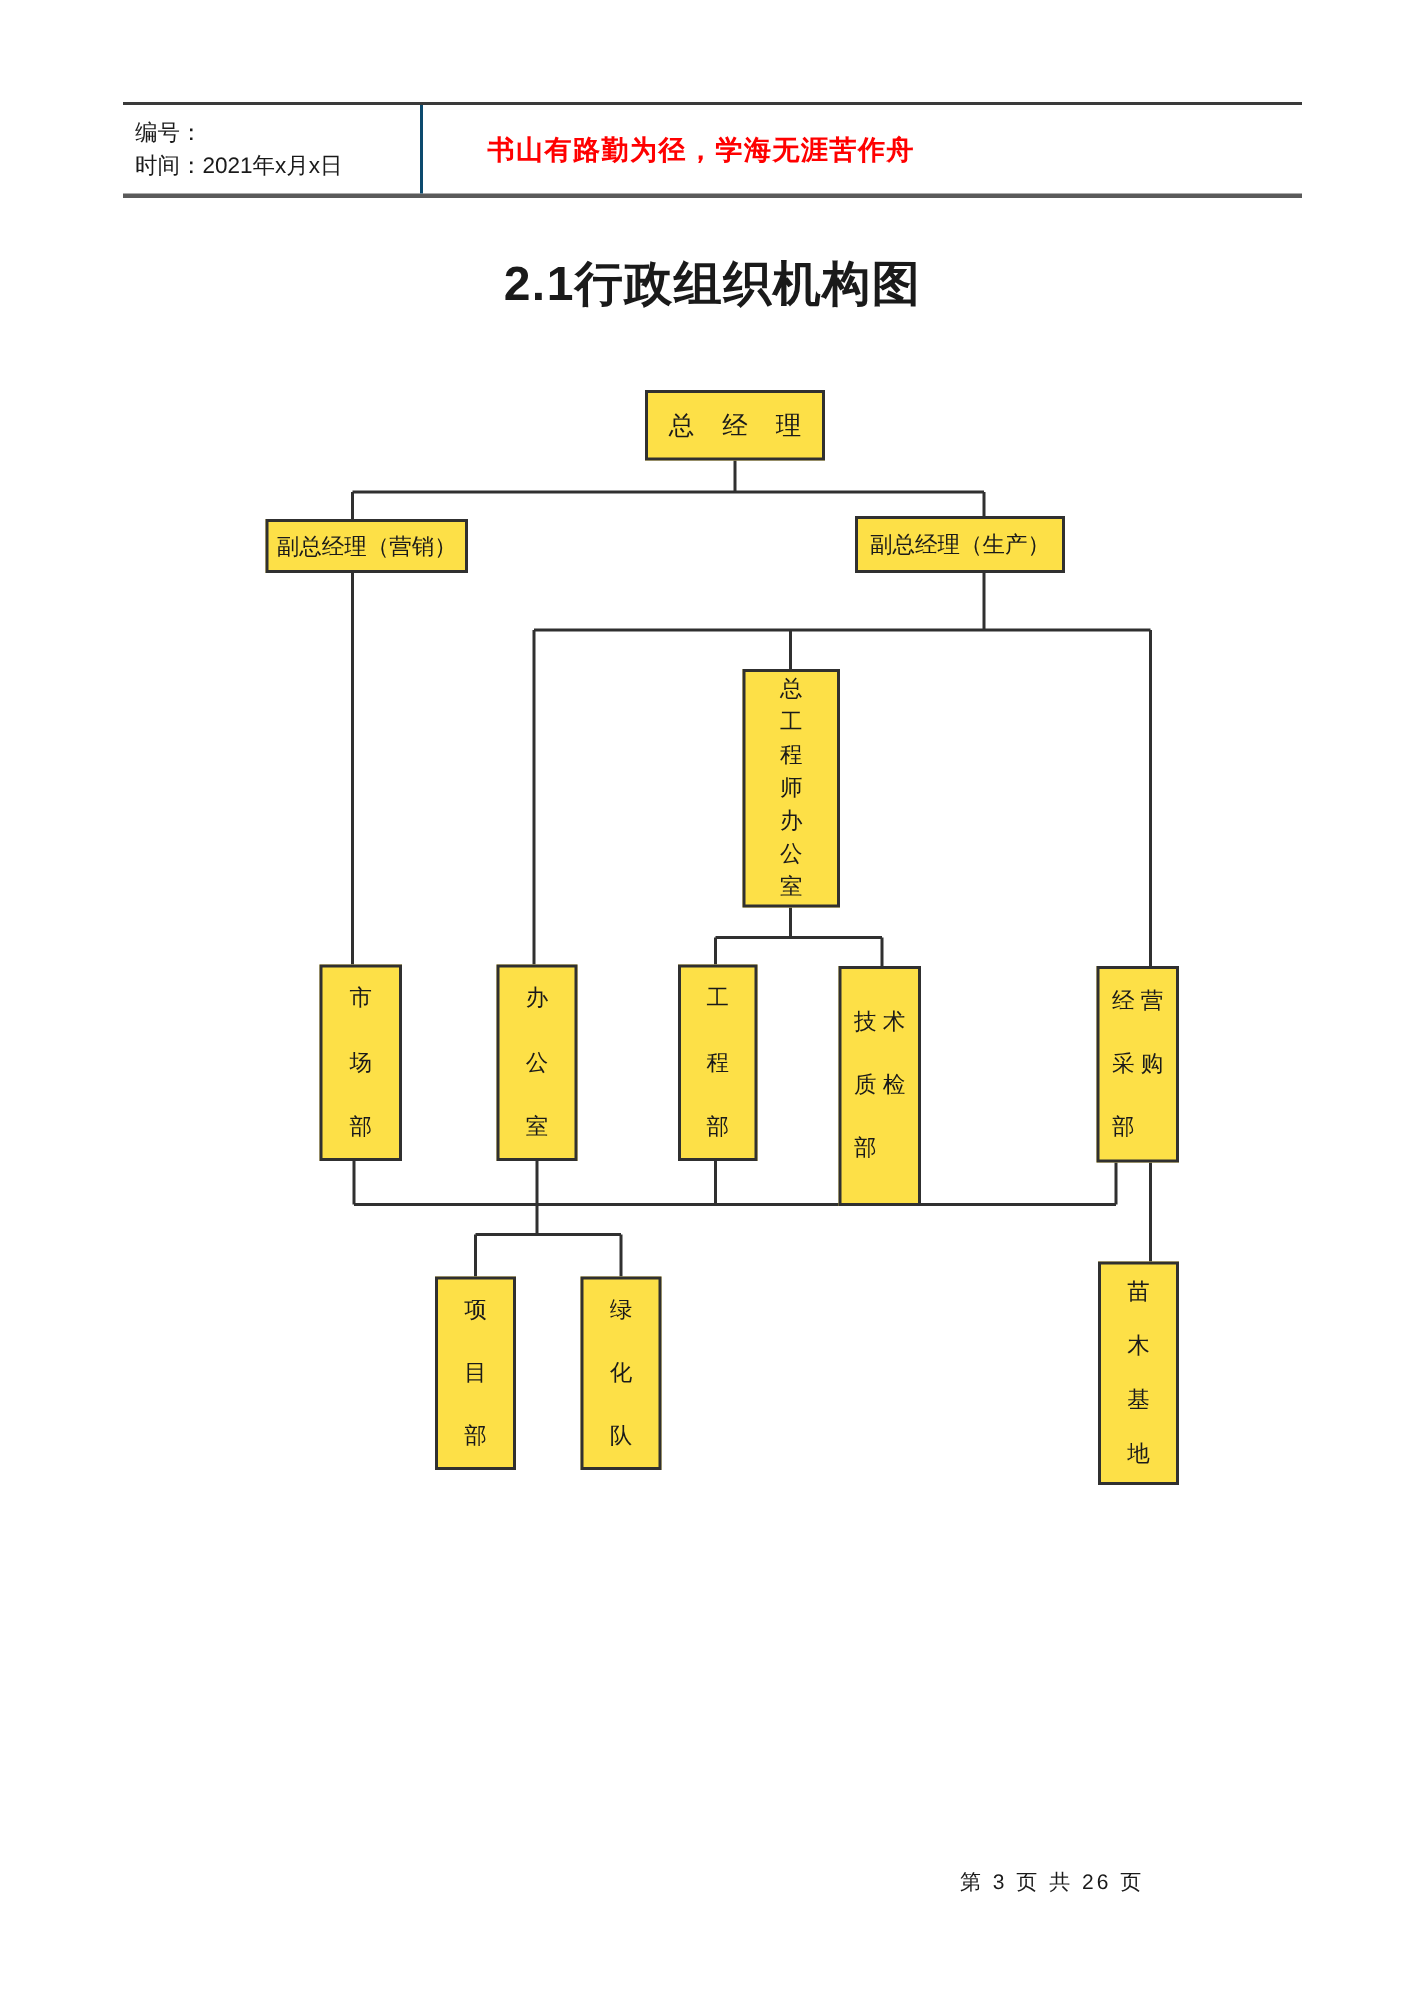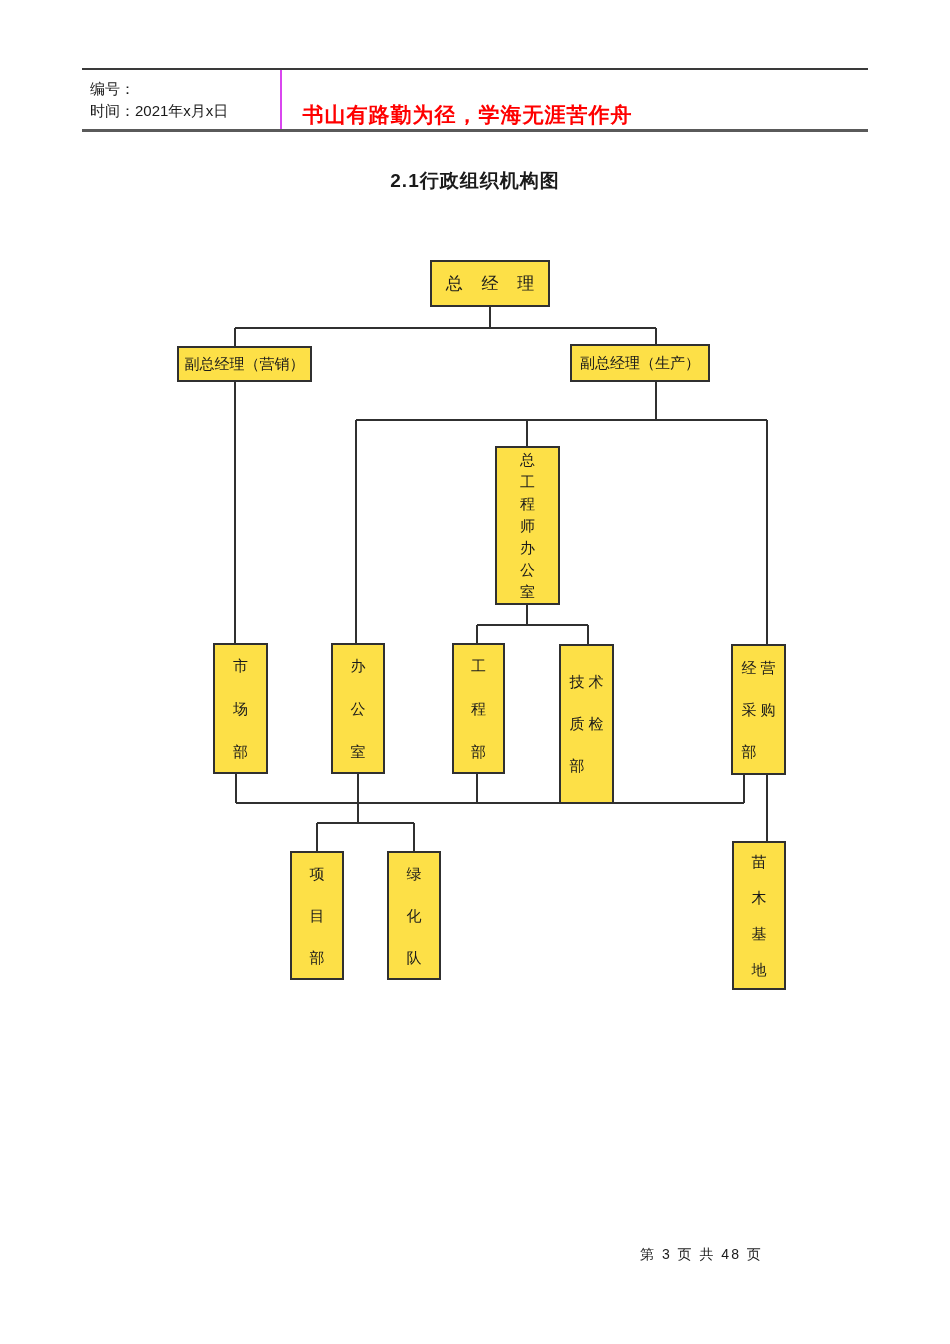--- a/index.html
+++ b/index.html
@@ -14,32 +14,32 @@
   
   .hdr{
     position:absolute;left:82px;top:68px;width:786px;height:64px;
     border-top:2px solid #3a3a3a;
     border-bottom:3px solid #5a5a5a;
     display:flex;box-sizing:border-box;
   }
   .hdr-cell{box-sizing:border-box;display:flex;flex-direction:column;justify-content:center;}
   .hdr-left{width:198px;padding:4px 8px;font-size:15px;line-height:22px;}
   .hdr-mid{
-    width:373px;border-left:2px solid #d946ef;
-    align-items:center;justify-content:flex-end;
-    font-size:21px;font-weight:bold;letter-spacing:1px;
+    width:373px;border-left:2px solid #0c4a6e;
+    align-items:center;justify-content:center;
+    font-size:18px;font-weight:bold;letter-spacing:1px;
   }
   .hdr-right{
     width:215px;border-left:2px solid #3a3a3a;
     padding:4px 10px;font-size:15px;justify-content:center;
   }
   
   .doc-title{
     position:absolute;left:82px;top:168px;width:786px;
-    text-align:center;font-size:19px;font-weight:bold;letter-spacing:1px;
+    text-align:center;font-size:32px;font-weight:bold;letter-spacing:1px;
   }
   
   .chart-lines{position:absolute;left:0;top:0;width:950px;height:1344px;}
   .node{
     position:absolute;box-sizing:border-box;
     border:2px solid #303030;background:#fde047;
     display:flex;align-items:center;justify-content:center;
     font-size:15px;white-space:pre-line;text-align:center;
   }
   .node-gm{left:430px;top:260px;width:120px;height:47px;font-size:17px;word-spacing:14px;}
@@ -132,13 +132,13 @@
 目
 部</div>
 <div class="node node-grn">绿
 化
 队</div>
 <div class="node node-nur">苗
 木
 基
 地</div>
 
-<div class="page-footer">第 3 页 共 48 页</div>
+<div class="page-footer">第 3 页 共 26 页</div>
 
 </body></html>

